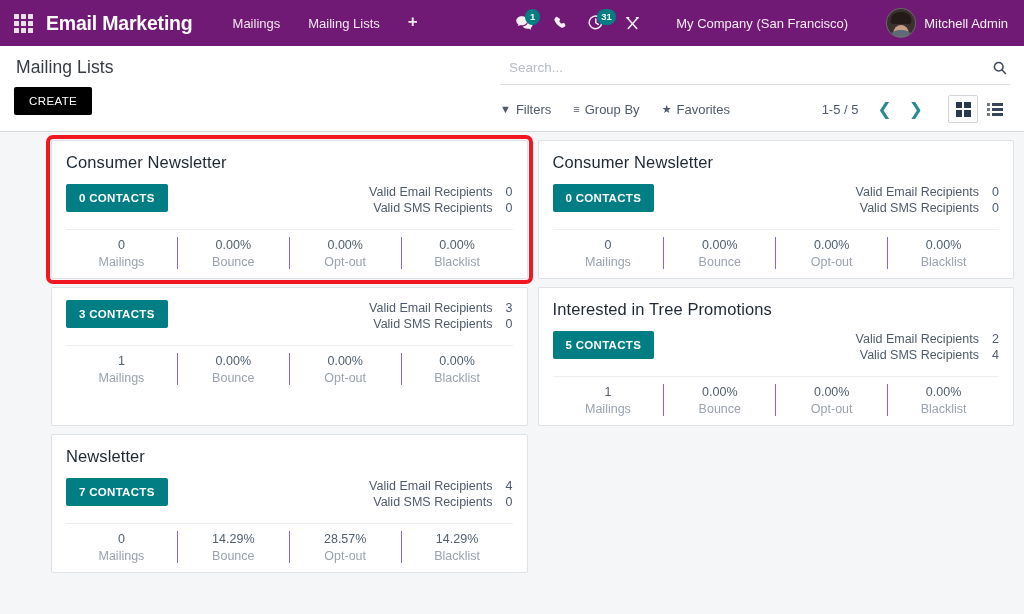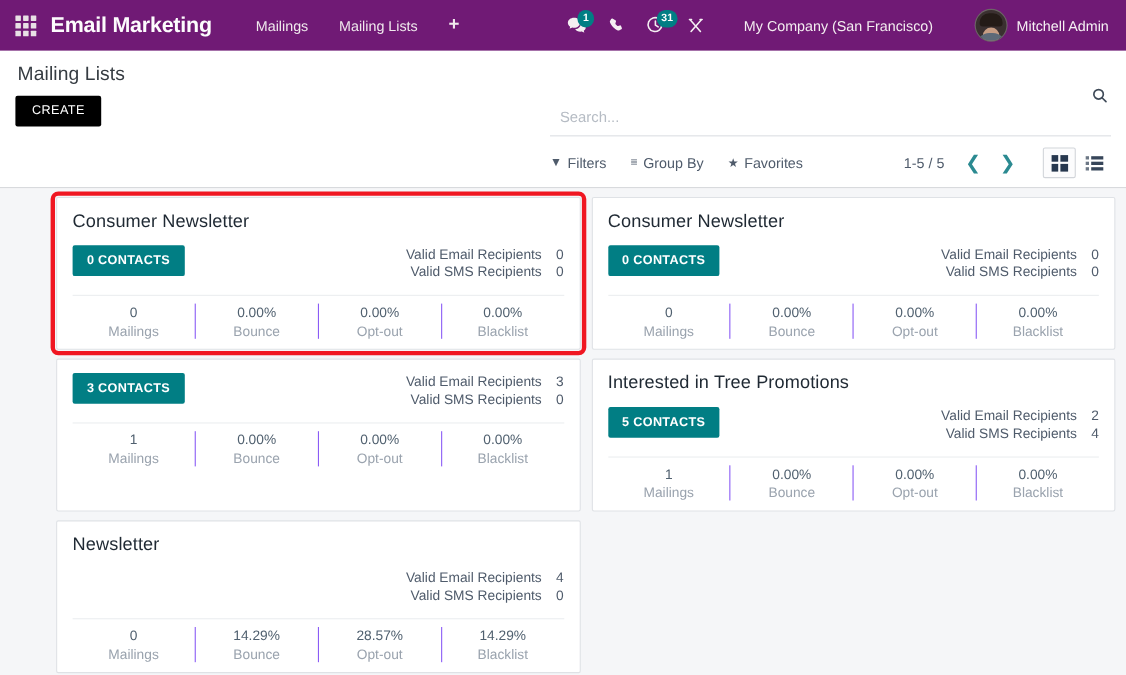--- a/index.html
+++ b/index.html
@@ -174,21 +174,20 @@
   }
   .search-input {
     border: none;
     outline: none;
     font-family: inherit;
     font-size: 13.5px;
     color: #4b5563;
     flex: 1 1 auto;
     background: transparent;
     padding: 2px 0 2px 9px;
-    margin-top: 39px;
   }
   .search-input::placeholder { color: #b6bcc4; }
   .search-icon { color: #3f4a58; padding: 0 2px 0 6px; cursor: pointer; display: flex; }
 
   .cp-actions {
     display: flex;
     align-items: center;
     padding: 10px 0 2px 0;
   }
   .cp-act {
@@ -622,20 +621,21 @@
       <div class="stat">
         <span class="stat-value">0.00%</span>
         <span class="stat-label">Blacklist</span>
       </div>
     </div>
   </div>
 
   <div class="card">
     <div class="card-title">Newsletter</div>
     <div class="card-mid">
+      <button class="contacts-btn">7 CONTACTS</button>
       <div class="recipients">
         <div class="rec-row">
           <span class="rec-label">Valid Email Recipients</span>
           <span class="rec-value">4</span>
         </div>
         <div class="rec-row">
           <span class="rec-label">Valid SMS Recipients</span>
           <span class="rec-value">0</span>
         </div>
       </div>

